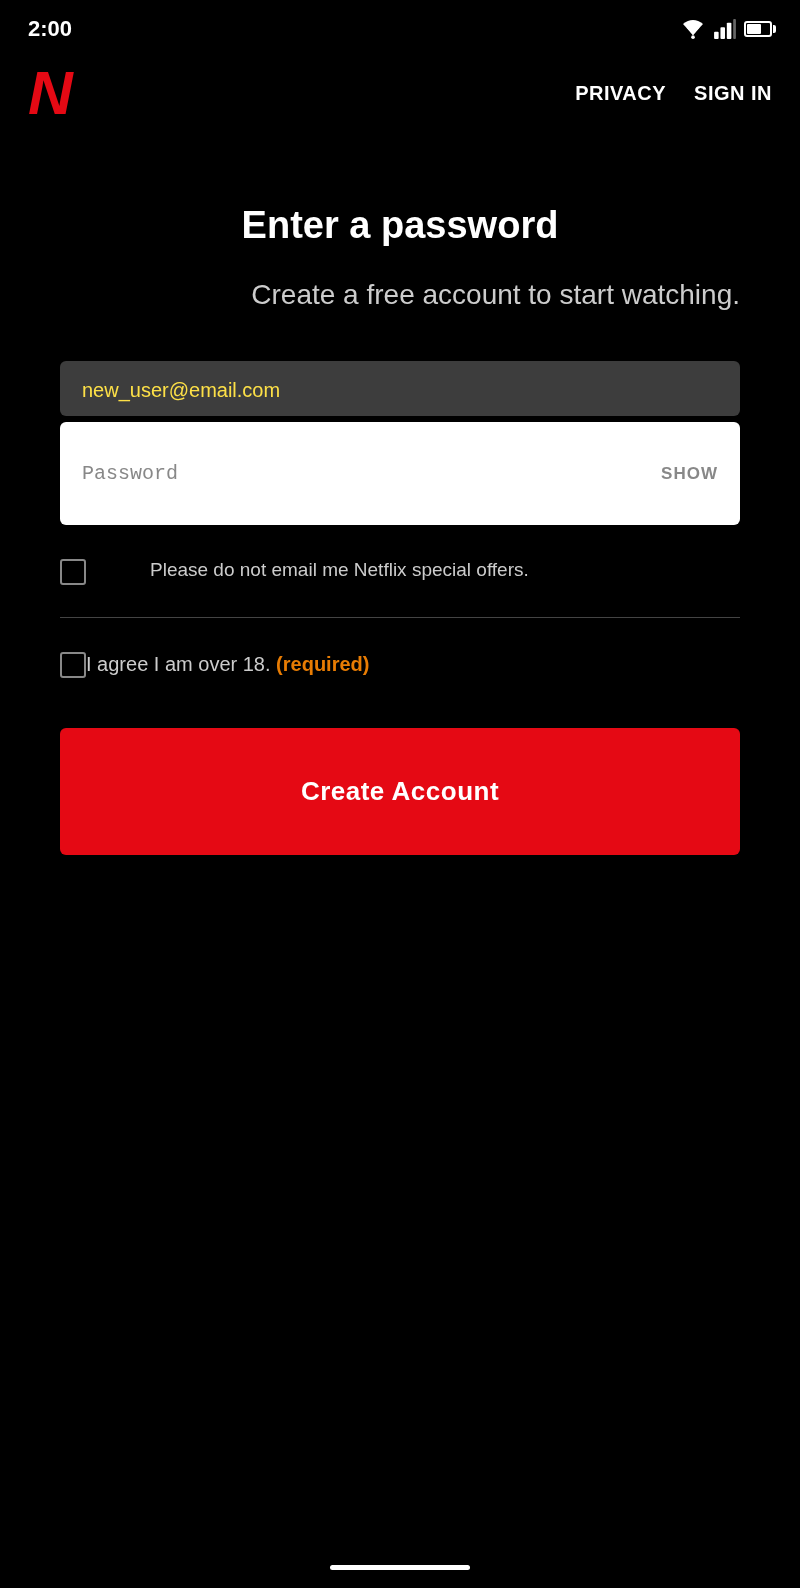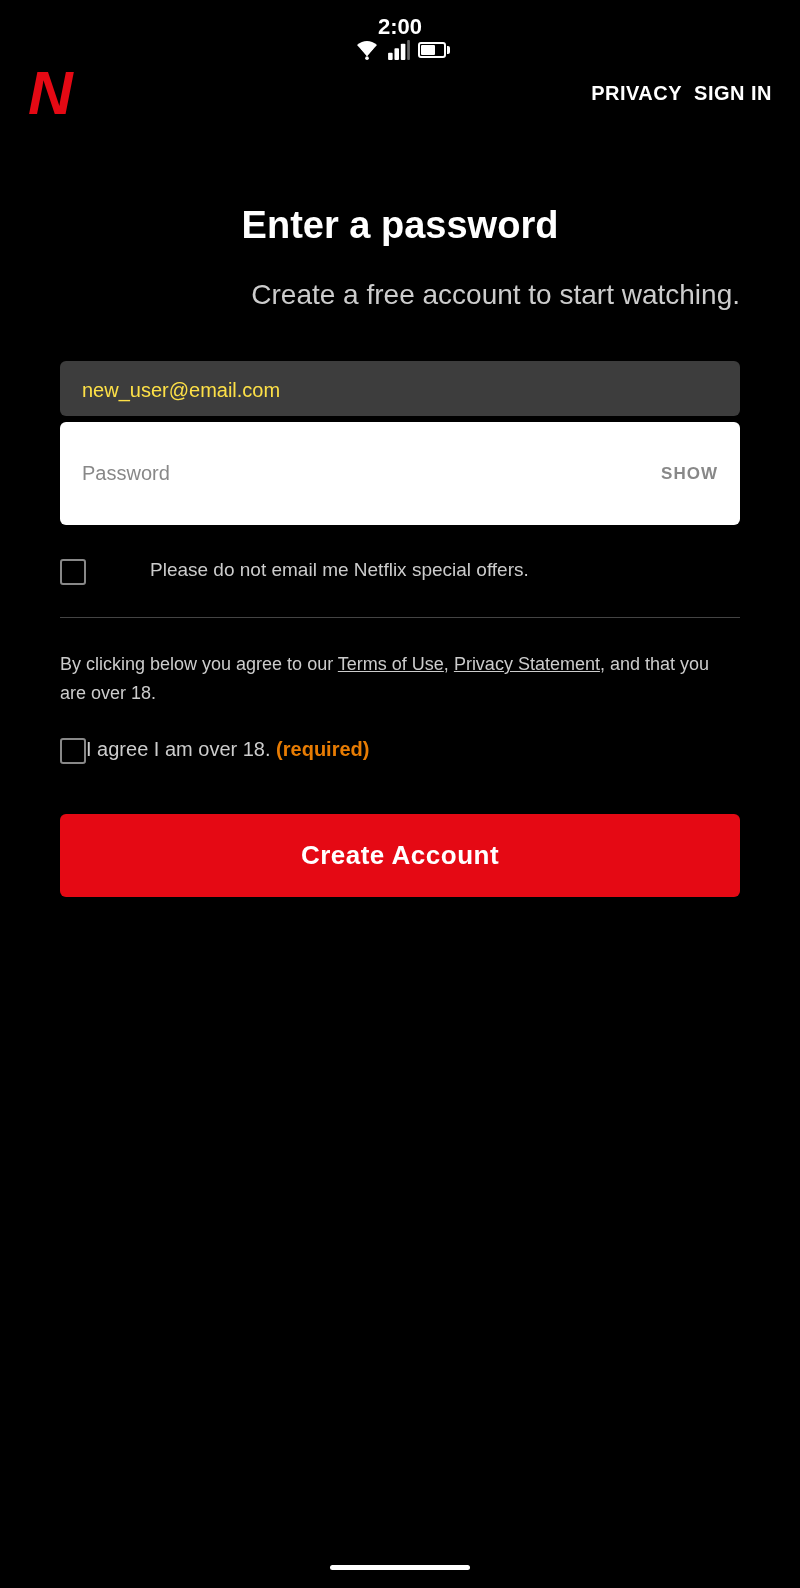--- a/index.html
+++ b/index.html
@@ -18,21 +18,20 @@
       overflow-x: hidden;
     }
 
     
     .status-bar {
       display: flex;
       justify-content: space-between;
       align-items: center;
       padding: 14px 28px 8px 28px;
       height: 52px;
-      flex-direction: column;
     }
 
     .status-time {
       font-size: 22px;
       font-weight: 600;
       color: #fff;
     }
 
     .status-icons {
       display: flex;
@@ -92,21 +91,21 @@
       font-size: 62px;
       font-weight: 900;
       color: #E50914;
       font-style: italic;
       line-height: 1;
       letter-spacing: -2px;
     }
 
     .nav-links {
       display: flex;
-      gap: 12px;
+      gap: 28px;
       align-items: center;
     }
 
     .nav-link {
       color: #fff;
       font-size: 20px;
       font-weight: 700;
       text-decoration: none;
       letter-spacing: 0.5px;
       cursor: pointer;
@@ -174,21 +173,21 @@
     }
 
     .password-input {
       flex: 1;
       background: transparent;
       border: none;
       outline: none;
       padding: 40px 22px;
       font-size: 20px;
       color: #333;
-      font-family: Liberation Sans, sans-serif;
+      font-family: Liberation Mono, monospace;
     }
 
     .password-input::placeholder {
       color: #888;
       font-weight: 400;
     }
 
     .show-button {
       background: none;
       border: none;
@@ -267,21 +266,21 @@
       font-weight: 600;
     }
 
     
     .create-account-btn {
       width: 100%;
       background: #E50914;
       color: #fff;
       border: none;
       border-radius: 6px;
-      padding: 26px 20px;
+      padding: 48px 20px;
       font-size: 26px;
       font-weight: 700;
       cursor: pointer;
       letter-spacing: 0.5px;
     }
 
     
     .home-indicator {
       position: absolute;
       bottom: 18px;
@@ -349,23 +348,20 @@
     
     <div class="checkbox-row">
       <input type="checkbox" class="checkbox-input" style="">
       <span class="checkbox-label">Please do not email me Netflix special offers.</span>
     </div>
 
     
     <div class="divider"></div>
 
     
-    <p class="terms-text">
-      <span>By clicking below you agree to our </span><a class="terms-link">Terms of Use</a><span>, </span><a class="terms-link">Privacy Statement</a><span>, and that you are over 18.</span>
-    </p>
 
     
     <div class="age-checkbox-row">
       <input type="checkbox" class="checkbox-input" style="">
       <span class="age-checkbox-label">
         <span>I agree I am over 18.</span>
         <span class="required-text">(required)</span>
       </span>
     </div>
 

